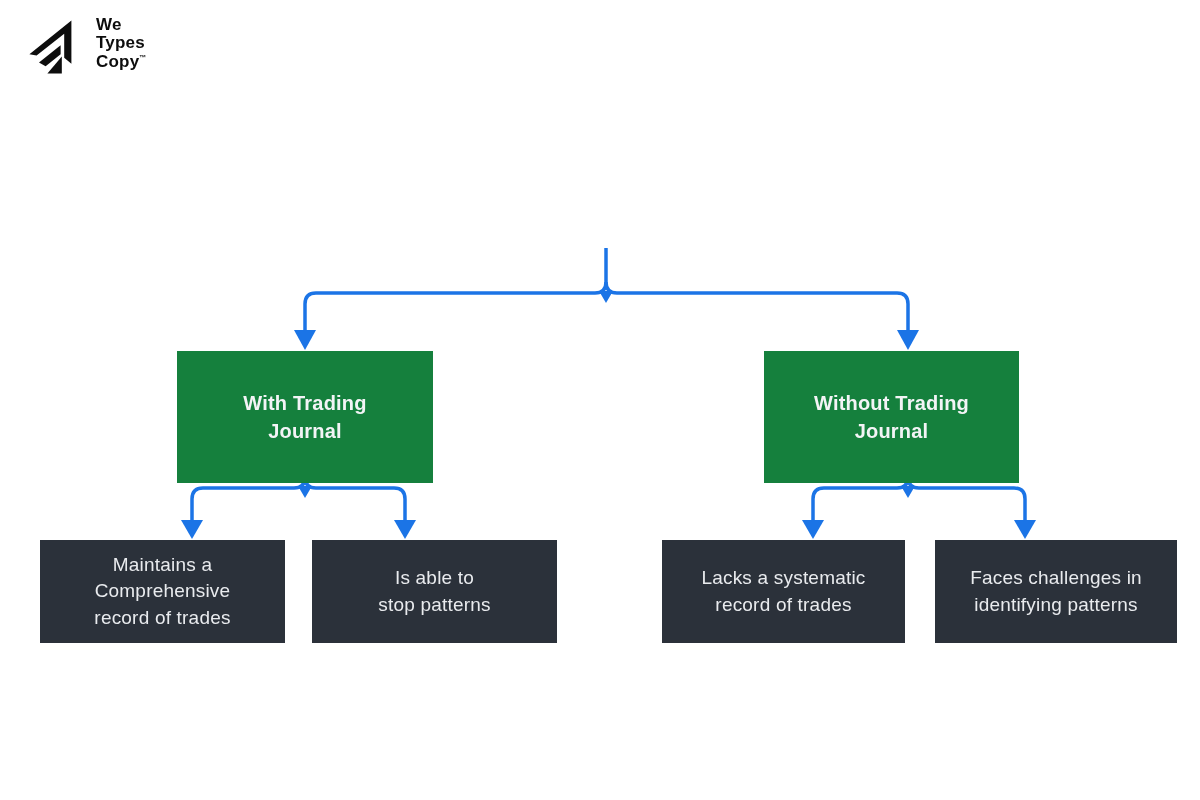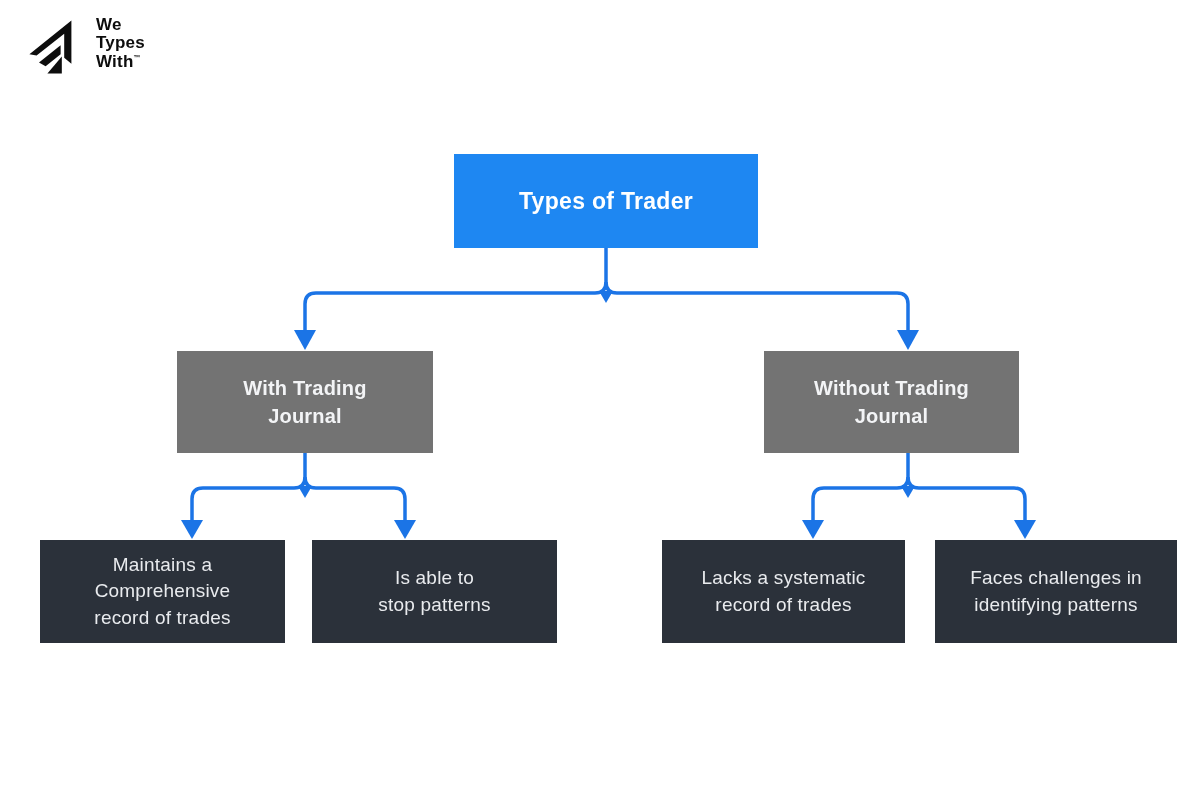--- a/index.html
+++ b/index.html
@@ -53,22 +53,22 @@
     left: 454px; top: 154px;
     width: 304px; height: 94px;
     background: #1E87F2;
     color: #ffffff;
     font-size: 23px;
     font-weight: 700;
     letter-spacing: 0.3px;
   }
   .branch-node {
     top: 351px;
-    width: 256px; height: 102px;
-    background: #737373;
+    width: 256px; height: 132px;
+    background: #15803d;
     color: #f3f4f6;
     font-size: 20px;
     font-weight: 600;
     line-height: 1.4;
     letter-spacing: 0.2px;
   }
   .branch-left  { left: 177px; }
   .branch-right { left: 764px; width: 255px; }
   .leaf-node {
     top: 540px;
@@ -112,21 +112,21 @@
     <span class="logo-icon">
       <svg width="60" height="62" viewBox="0 0 100 100" aria-hidden="true">
         <path d="M4 62 L74 6 L74 78 L62 68 L62 28 L16 64 Z" fill="#0d0d0d"></path>
         <path d="M20 76 L56 47 L56 62 L31 82 Z" fill="#0d0d0d"></path>
         <path d="M34 94 L58 66 L58 94 Z" fill="#0d0d0d"></path>
       </svg>
     </span>
     <span class="logo-text">
       <span class="line">We</span>
       <span class="line">Types</span>
-      <span class="line"><span>With</span><span class="tm">™</span></span>
+      <span class="line"><span>Copy</span><span class="tm">™</span></span>
     </span>
   </div>
 
   <svg class="connectors" viewBox="0 0 1200 800">
 
     <path class="line" d="M606 248 L606 282"></path>
     <path class="line" d="M606 282 Q606 293 595 293 L316 293 Q305 293 305 304 L305 331"></path>
     <path class="line" d="M606 282 Q606 293 617 293 L897 293 Q908 293 908 304 L908 331"></path>
     <path class="notch" d="M599 291 L613 291 L606 303 Z"></path>
     <path class="arrow" d="M294 330 L316 330 L305 350 Z"></path>
@@ -140,23 +140,20 @@
     <path class="arrow" d="M394 520 L416 520 L405 539 Z"></path>
 
     <path class="line" d="M908 453 L908 477"></path>
     <path class="line" d="M908 477 Q908 488 897 488 L824 488 Q813 488 813 499 L813 521"></path>
     <path class="line" d="M908 477 Q908 488 919 488 L1014 488 Q1025 488 1025 499 L1025 521"></path>
     <path class="notch" d="M901 486 L915 486 L908 498 Z"></path>
     <path class="arrow" d="M802 520 L824 520 L813 539 Z"></path>
     <path class="arrow" d="M1014 520 L1036 520 L1025 539 Z"></path>
   </svg>
 
-  <div class="node root-node">
-    <span>Types of Trader</span>
-  </div>
 
   <div class="node branch-node branch-left">
     <span>With Trading
 Journal</span>
   </div>
 
   <div class="node branch-node branch-right">
     <span>Without Trading
 Journal</span>
   </div>

